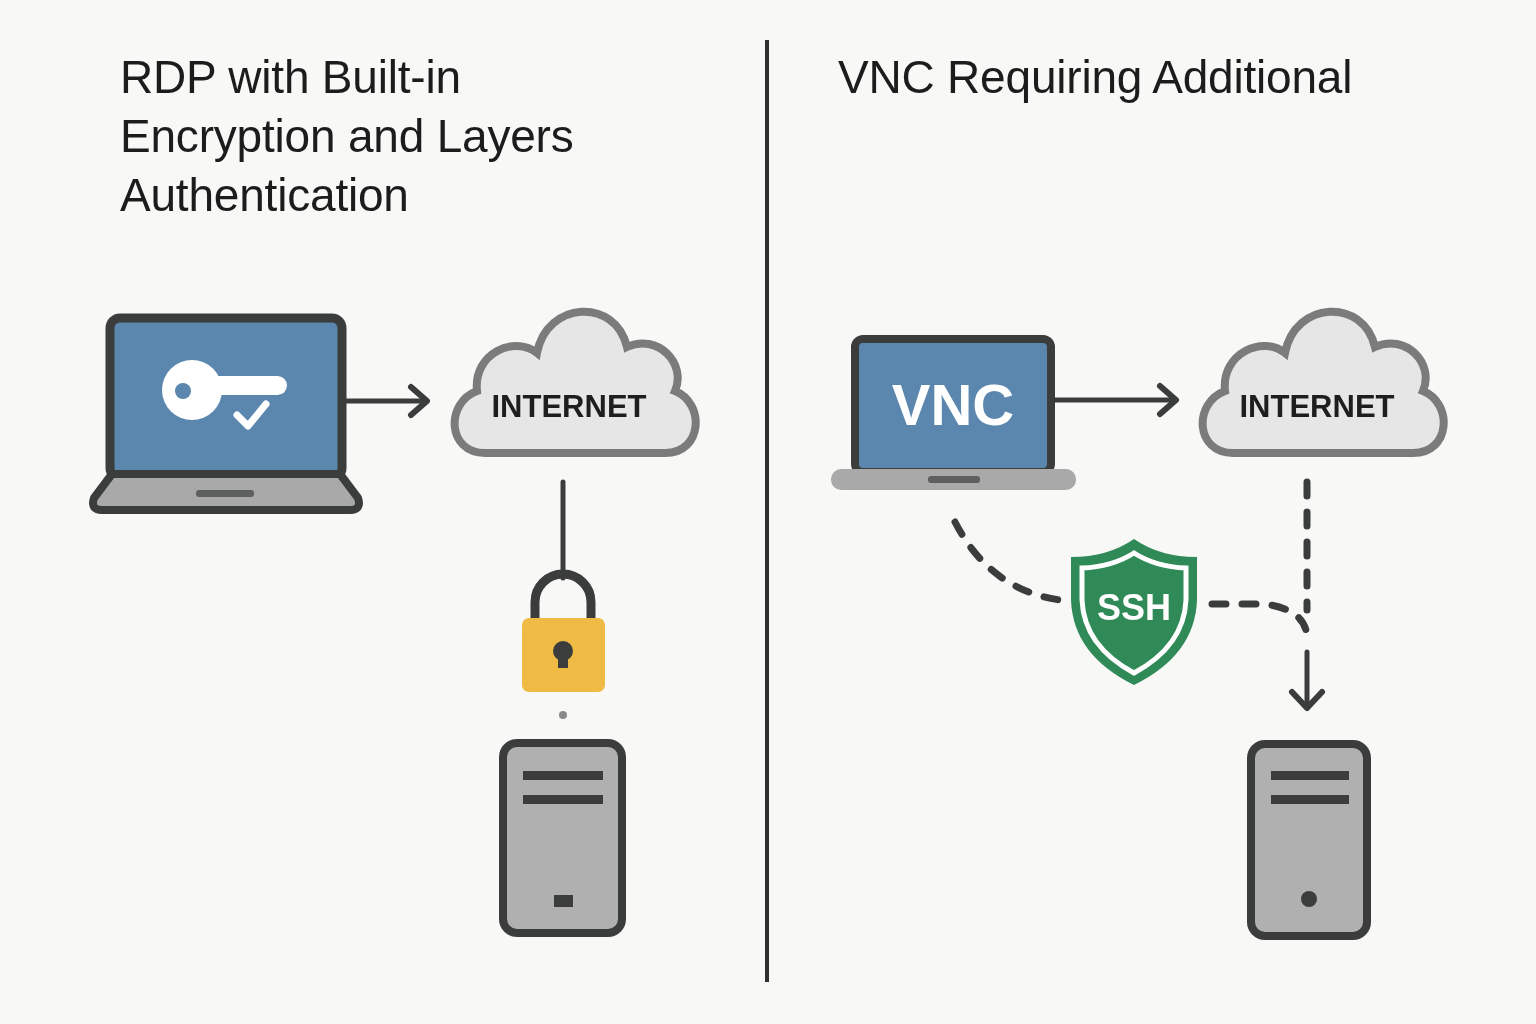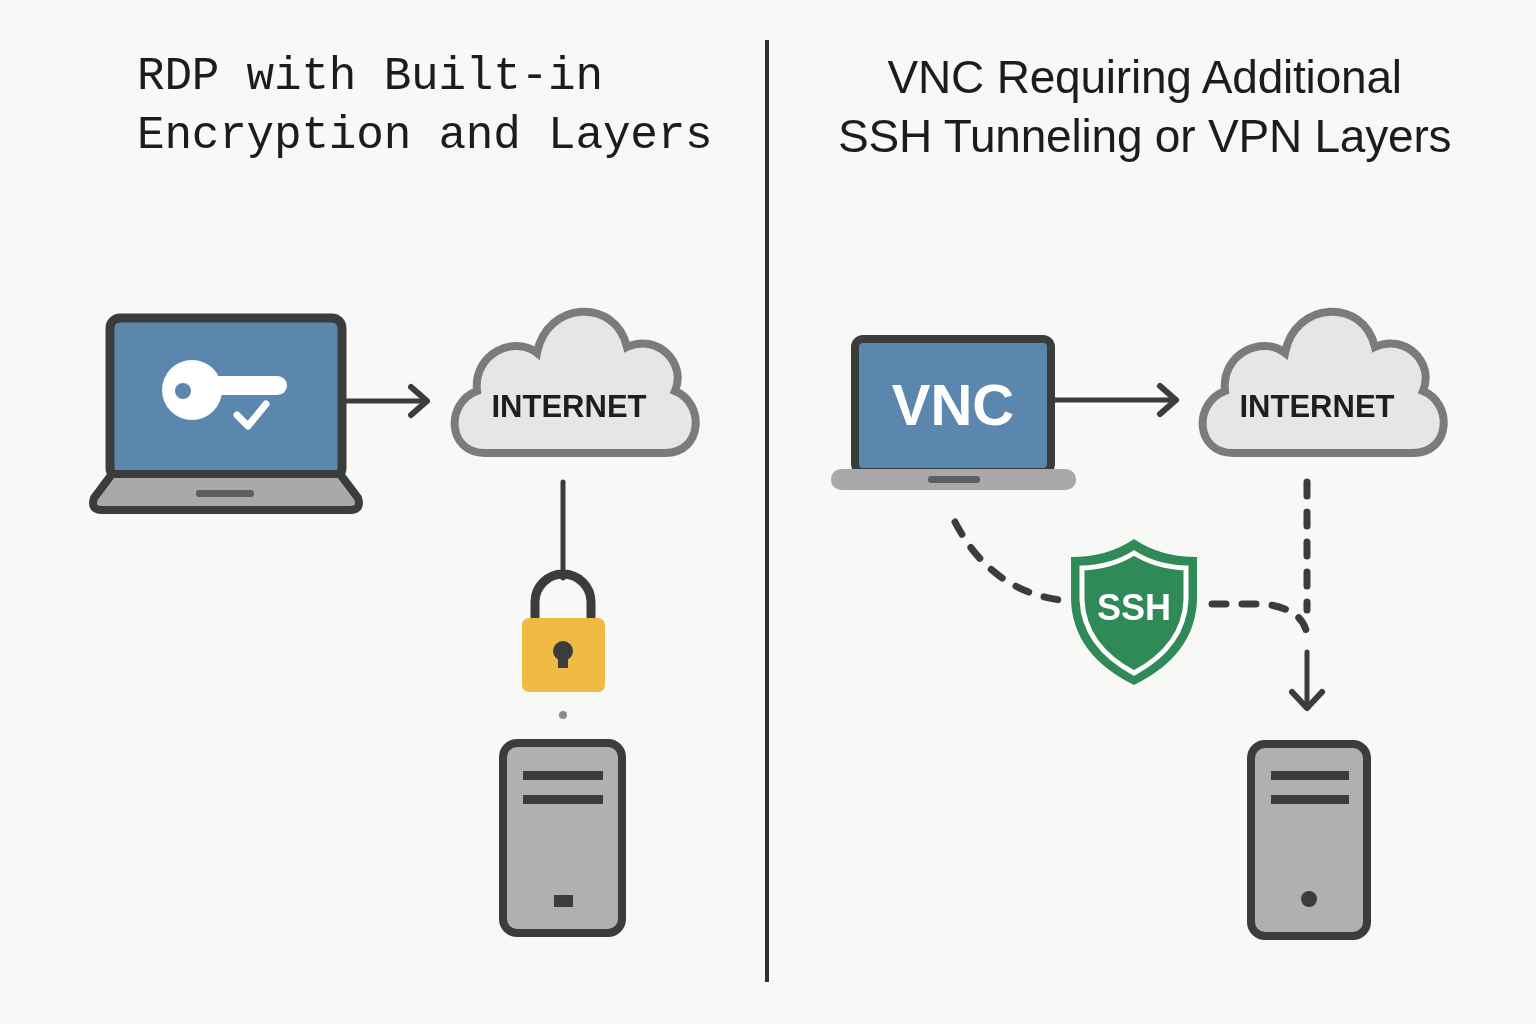--- a/index.html
+++ b/index.html
@@ -12,47 +12,47 @@
     .title {
       position: absolute;
       font-size: 46px;
       line-height: 59px;
       color: #1c1c1c;
       font-weight: 500;
       letter-spacing: -0.2px;
       margin: 0;
     }
     .title span { display: block; white-space: nowrap; }
-    #title-left { left: 137px; top: 48px; font-family: Liberation Mono, monospace; }
-    #title-right { left: 838px; top: 48px; text-align: center; }
+    #title-left { left: 120px; top: 48px; }
+    #title-right { left: 838px; top: 48px; }
     svg#diagram { position: absolute; left: 0; top: 0; }
     .cloud-label {
       font-family: "Liberation Sans", "DejaVu Sans", sans-serif;
       font-weight: 700; font-size: 31px; fill: #1e1e1e;
     }
     .screen-label {
       font-family: "Liberation Sans", "DejaVu Sans", sans-serif;
       font-weight: 700; font-size: 58px; fill: #ffffff;
     }
     .ssh-label {
       font-family: "Liberation Sans", "DejaVu Sans", sans-serif;
       font-weight: 700; font-size: 36px; fill: #ffffff;
     }
   </style>
 </head>
 <body>
 
 <h1 id="title-left" class="title">
   <span>RDP with Built-in</span>
   <span>Encryption and Layers</span>
+  <span>Authentication</span>
 </h1>
 
 <h1 id="title-right" class="title">
   <span>VNC Requiring Additional</span>
-  <span>SSH Tunneling or VPN Layers</span>
 </h1>
 
 <svg id="diagram" width="1536" height="1024" viewBox="0 0 1536 1024">
   <defs>
     <path id="cloud-shape" d="M -80 60 C -118 60 -120 10 -88 -2 C -92 -40 -50 -58 -28 -40 C -18 -92 50 -96 62 -46 C 92 -60 122 -30 110 -2 C 140 10 138 60 100 60 Z"></path>
   </defs>
 
   <line x1="767" y1="40" x2="767" y2="982" stroke="#2f3131" stroke-width="4"></line>
 
   <g>

